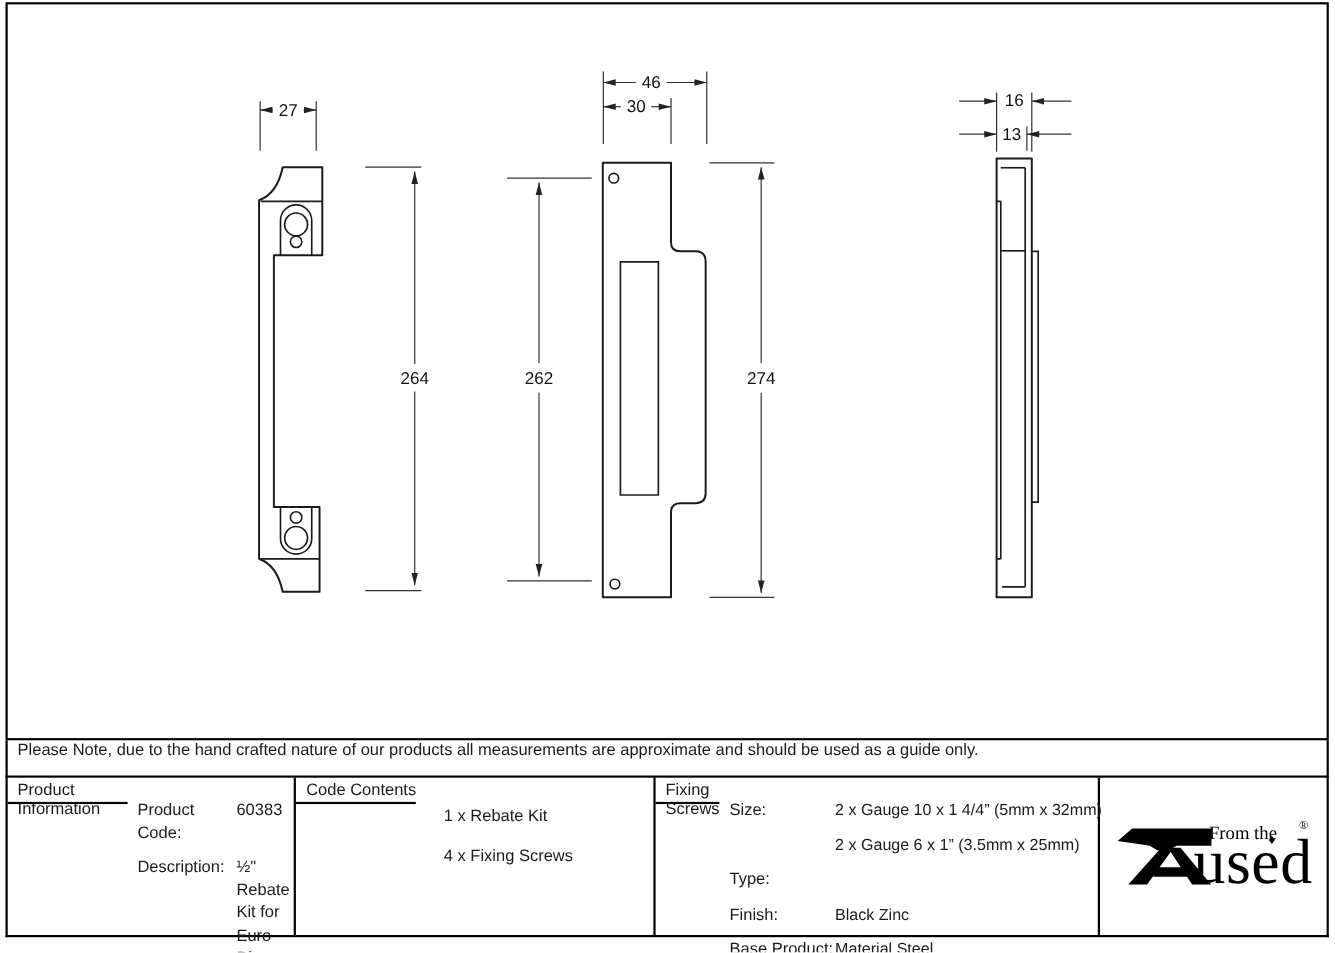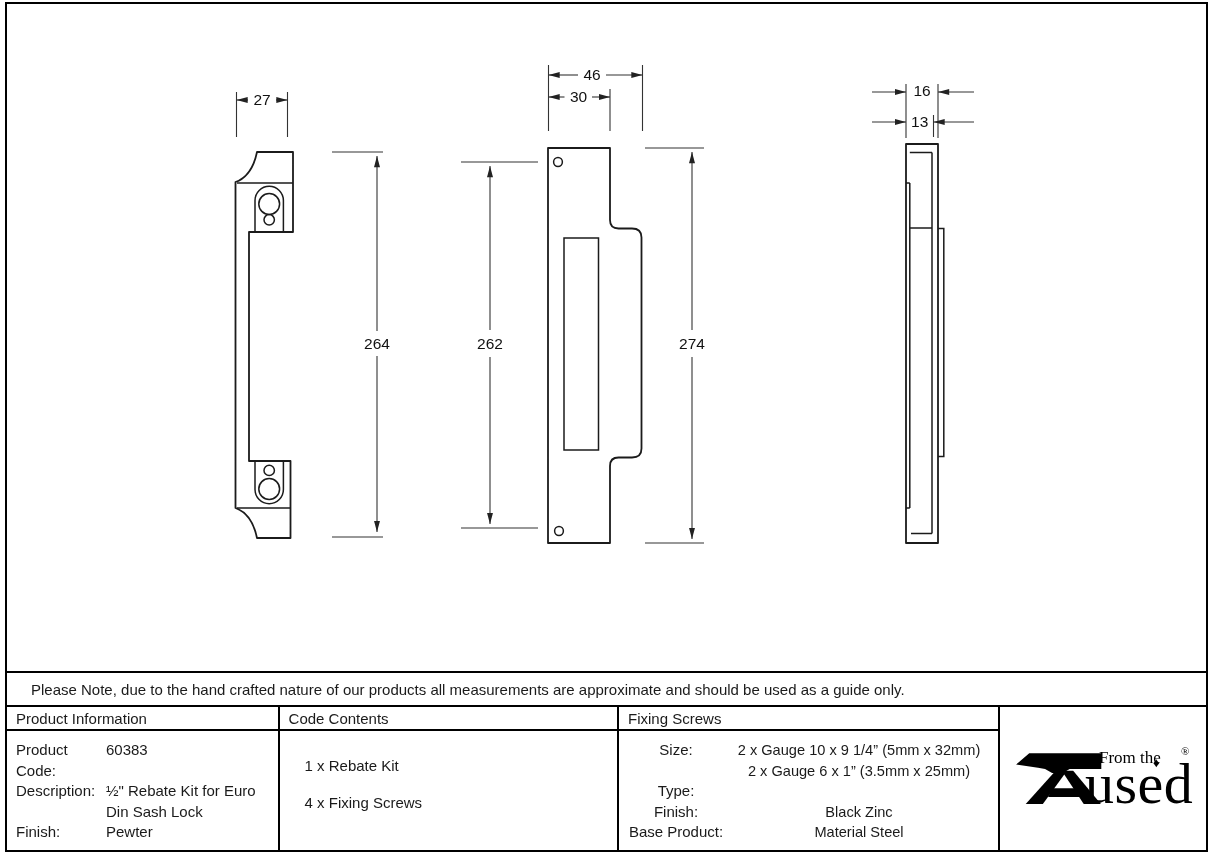--- a/index.html
+++ b/index.html
@@ -3,34 +3,34 @@
 <meta charset="utf-8">
 <style>
   html,body{margin:0;padding:0;background:#fff;}
   .sheet{position:relative;width:1214px;height:866px;background:#fff;
          font-family:"Liberation Sans",sans-serif;color:#1a1a1a;overflow:hidden;}
   
   .draw-frame{position:absolute;left:5px;top:2px;width:1203px;height:671px;
               border:2px solid #000;box-sizing:border-box;}
   .note-row{position:absolute;left:5px;top:673px;width:1203px;height:34px;
             border:2px solid #000;border-top:none;box-sizing:border-box;
-            display:flex;align-items:center;padding-left:24px;font-size:15px;}
+            display:flex;padding-left:9px;font-size:15px;}
   .spec-table{position:absolute;left:5px;top:707px;width:1203px;height:145px;
               border:2px solid #000;border-top:none;box-sizing:border-box;
               display:flex;}
-  .col{box-sizing:border-box;border-right:2px solid #000;display:flex;flex-direction:column;}
+  .col{box-sizing:border-box;border-right:2px solid #000;display:flex;}
   .col-product{width:289px;}
   .col-pack{width:360px;}
   .col-screws{width:404px;}
   .col-logo{flex:1;border-right:none;position:relative;}
   .col-header{height:24px;border-bottom:2px solid #000;box-sizing:border-box;
               padding:3px 0 0 9px;font-size:15px;}
   .col-body{flex:1;padding:9px 4px 0 9px;font-size:15px;line-height:20.5px;}
-  .kv{display:grid;grid-template-columns:90px 1fr;}
-  .col-screws .kv{grid-template-columns:96px 1fr;text-align:center;}
+  .kv{display:grid;grid-template-columns:90px 1fr;margin-top:11px;}
+  .col-screws .kv{grid-template-columns:96px 1fr;}
   .col-screws .val{white-space:nowrap;font-size:14.6px;}
   .pack-line{margin:16px;}
   
   .drawing-svg{position:absolute;left:0;top:0;}
   .outline{fill:none;stroke:#1b1b1b;stroke-width:1.8;stroke-linejoin:round;}
   .detail{fill:none;stroke:#1b1b1b;stroke-width:1.5;}
   .dimline{fill:none;stroke:#333;stroke-width:1.1;}
   .dimarrow{fill:none;stroke:#333;stroke-width:1.1;marker-end:url(#arr);}
   .dimtxt{font-family:"Liberation Sans",sans-serif;font-size:15.5px;fill:#111;text-anchor:middle;}
   
@@ -159,21 +159,21 @@
         <p class="pack-line">1 x Rebate Kit</p>
         <p class="pack-line">4 x Fixing Screws</p>
       </div>
     </div>
 
     <div class="col col-screws">
       <div class="col-header">Fixing Screws</div>
       <div class="col-body">
         <div class="kv">
           <span>Size:</span>
-          <span class="val">2 x Gauge 10 x 9 1/4” (5mm x 32mm)</span>
+          <span class="val">2 x Gauge 10 x 1 4/4” (5mm x 32mm)</span>
         </div>
         <div class="kv">
           <span></span>
           <span class="val">2 x Gauge 6 x 1” (3.5mm x 25mm)</span>
         </div>
         <div class="kv">
           <span>Type:</span>
         </div>
         <div class="kv">
           <span>Finish:</span>

